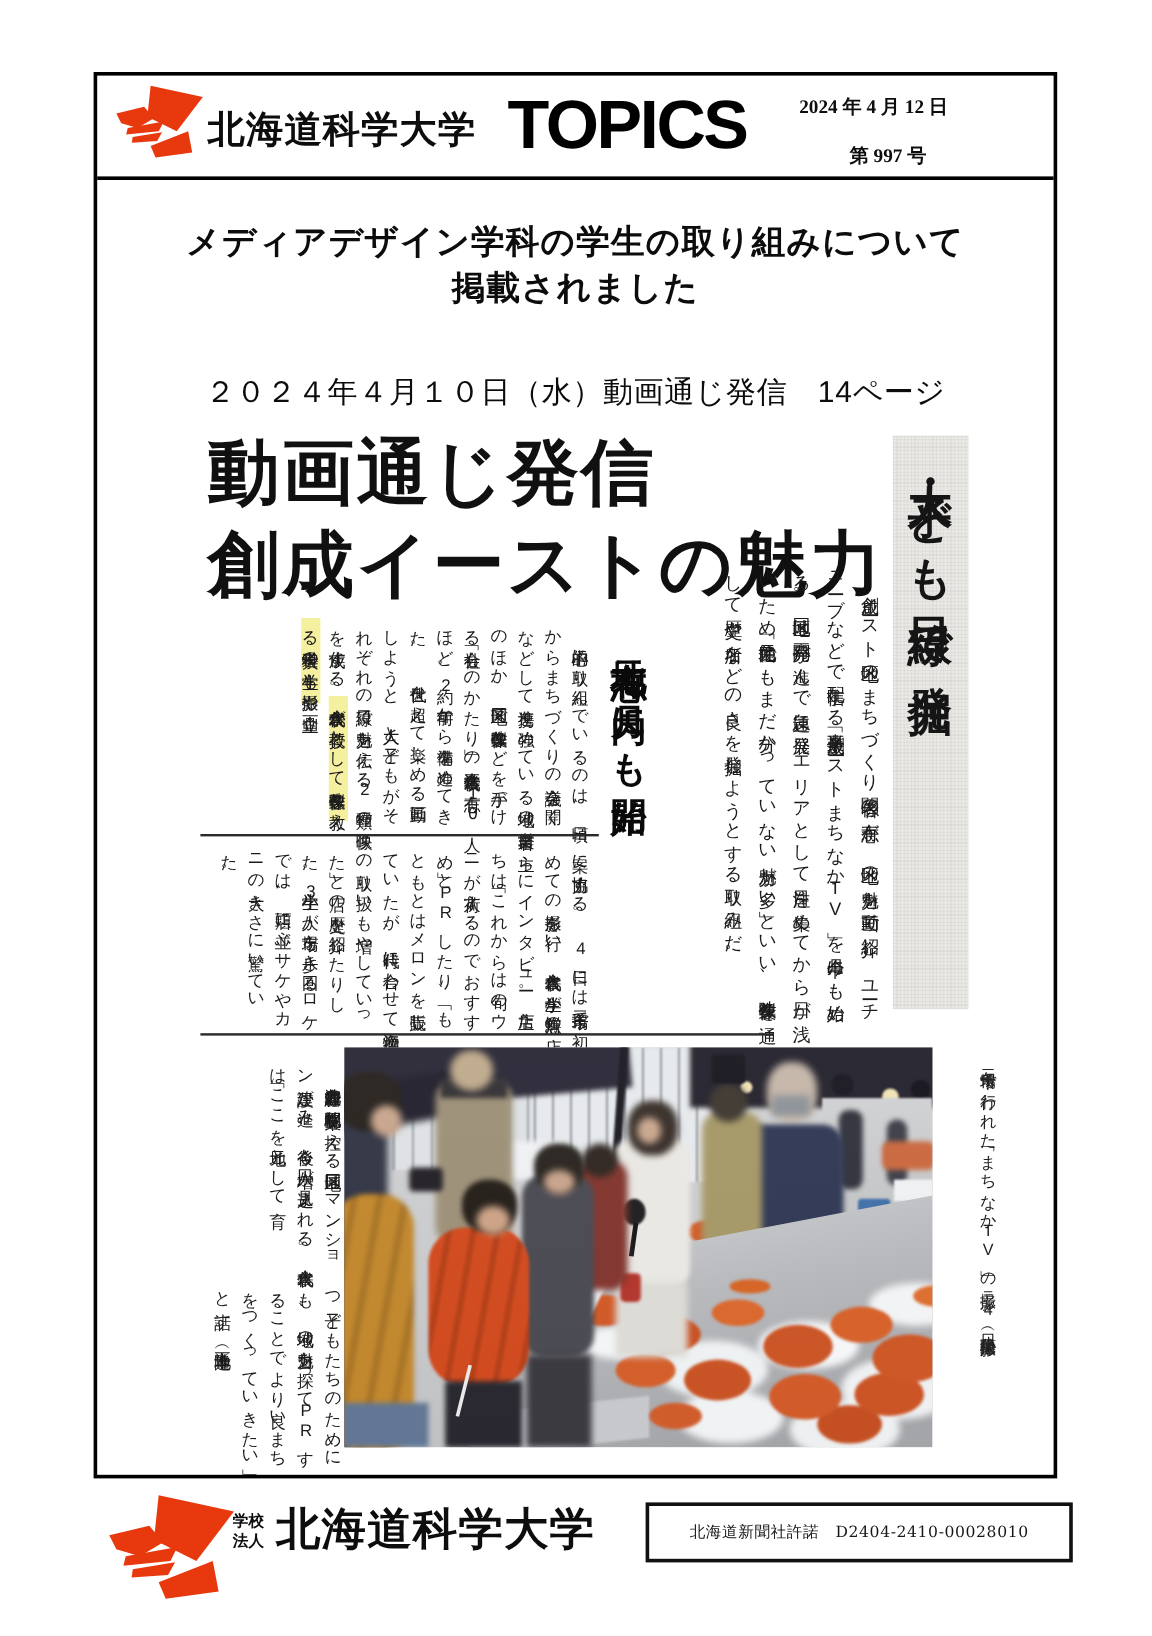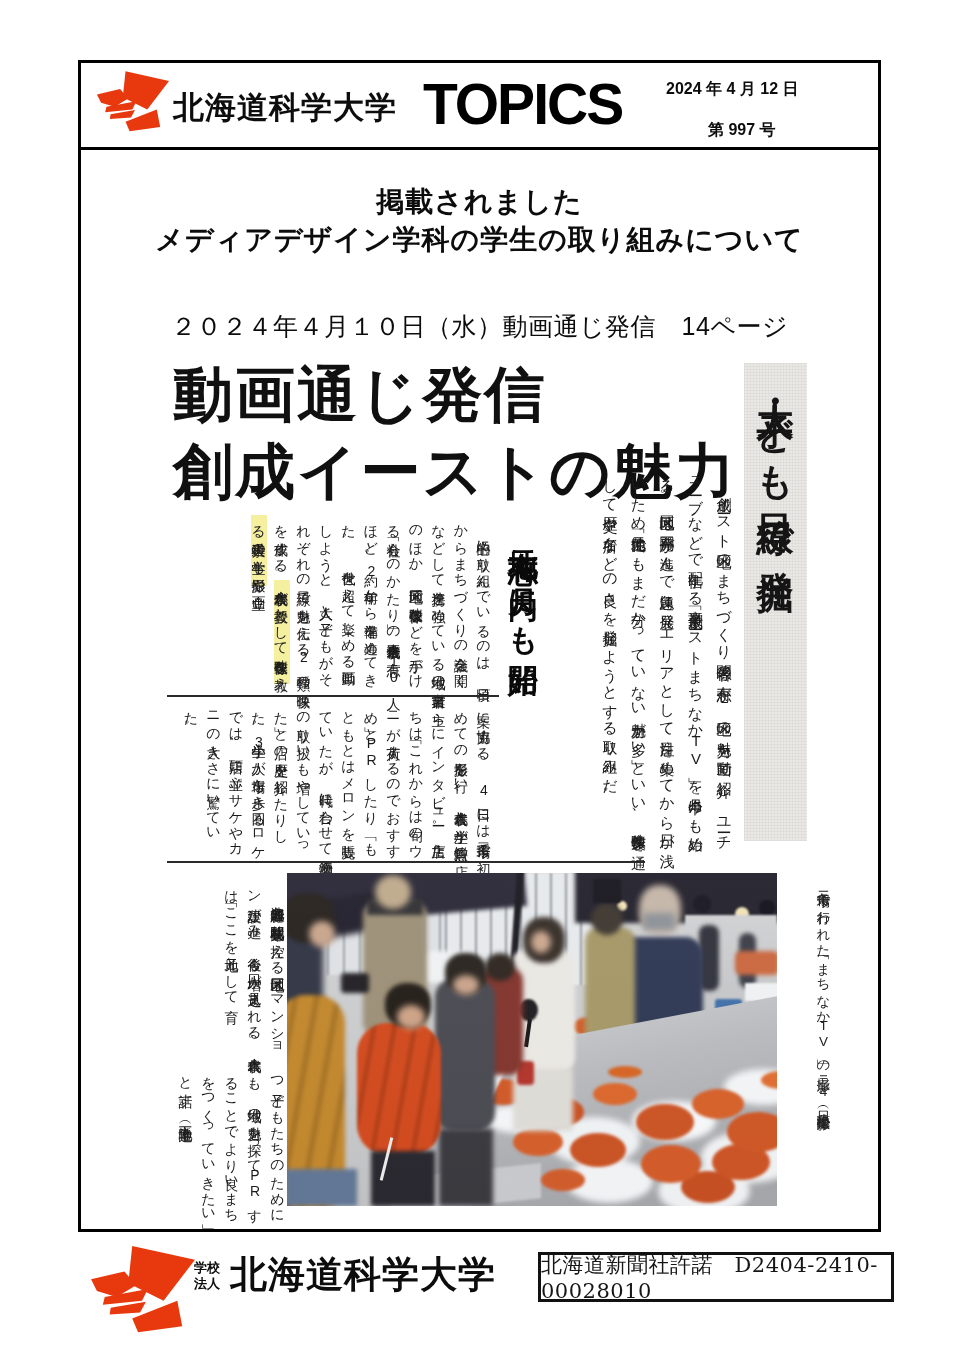--- a/index.html
+++ b/index.html
@@ -5,21 +5,21 @@
   html,body{margin:0;padding:0;background:#ffffff;}
   .page{position:relative;width:960px;height:1363px;background:#ffffff;overflow:hidden;
         font-family:"Liberation Sans",sans-serif;color:#111;}
   
   .frame{position:absolute;left:78px;top:60px;width:797px;height:1166px;border:3px solid #000;background:#fff;}
   
   .masthead{position:absolute;left:0;top:0;right:0;height:84px;border-bottom:3px solid #000;}
   .logo-svg{position:absolute;left:14px;top:7px;width:76px;height:68px;}
   .univ-name{position:absolute;left:92px;top:24px;font-size:31px;font-weight:900;letter-spacing:1px;color:#0d0d0d;font-family:"Liberation Sans",sans-serif;}
   .topics{position:absolute;left:342px;top:8px;font-size:57px;font-weight:900;letter-spacing:-2px;color:#000;font-family:"Liberation Sans",sans-serif;}
-  .issue-block{position:absolute;left:585px;top:16px;width:220px;font-weight:bold;font-size:16px;color:#0d0d0d;}
+  .issue-block{position:absolute;left:585px;top:16px;width:220px;font-weight:bold;font-size:16px;color:#0d0d0d;font-family:Liberation Serif, serif;}
   .issue-block .l2{margin-top:20px;padding-left:42px;}
   
   .notice-title{position:absolute;left:0;top:120px;width:100%;text-align:center;font-size:28px;font-weight:bold;line-height:38px;letter-spacing:1px;color:#0c0c0c;}
   .notice-source{position:absolute;left:0;top:247px;width:100%;text-align:center;font-size:25px;letter-spacing:0.5px;color:#0c0c0c;}
   
   .headline{position:absolute;left:92px;top:293px;font-family:"DejaVu Serif",serif;font-weight:900;font-size:60px;line-height:77px;letter-spacing:2px;color:#101010;}
   .banner{position:absolute;left:663px;top:300px;width:63px;height:478px;background:
       repeating-linear-gradient(0deg,rgba(0,0,0,0.035) 0 1px,transparent 1px 3px),
       repeating-linear-gradient(90deg,rgba(0,0,0,0.03) 0 1px,transparent 1px 3px),#e9e8e4;
       display:flex;justify-content:center;}
@@ -42,21 +42,21 @@
   .photo{position:absolute;left:206px;top:810px;width:490px;height:333px;background:#c9cacc;overflow:hidden;}
   .photo::after{content:"";position:absolute;inset:0;background:linear-gradient(rgba(252,250,246,0.06),rgba(238,236,232,0.03));pointer-events:none;}
   .ph{position:absolute;}
   
   .footer-logo{position:absolute;left:76px;top:1244px;width:134px;height:98px;}
   .corp{position:absolute;left:194px;top:1260px;font-size:13px;font-weight:900;line-height:16px;color:#0d0d0d;}
   .funiv{position:absolute;left:230px;top:1250px;font-size:37px;font-weight:900;letter-spacing:1px;color:#0d0d0d;}
   .tagline{position:absolute;left:194px;top:1294px;font-size:30px;font-weight:800;font-style:italic;color:#e8380d;letter-spacing:0.5px;}
   .license{position:absolute;left:538px;top:1252px;width:350px;height:44px;border:3px solid #111;
       display:flex;align-items:center;justify-content:center;font-family:"DejaVu Serif",serif;
-      font-size:21px;letter-spacing:0.5px;color:#161616;}
+      font-size:13px;letter-spacing:0.5px;color:#161616;}
 </style>
 </head>
 <body>
 
 <div class="page">
   <div class="frame">
 
     <div class="masthead">
       <svg class="logo-svg" viewBox="0 0 110 100">
         <g fill="#e8380d">
@@ -69,22 +69,22 @@
       </svg>
       <div class="univ-name">北海道科学大学</div>
       <div class="topics">TOPICS</div>
       <div class="issue-block">
         <div class="l1">2024 年 4 月 12 日</div>
         <div class="l2">第 997 号</div>
       </div>
     </div>
 
     <div class="notice-title">
+      <div>メディアデザイン学科の学生の取り組みについて</div>
       <div>掲載されました</div>
-      <div>メディアデザイン学科の学生の取り組みについて</div>
     </div>
     <div class="notice-source">２０２４年４月１０日（水）動画通じ発信　14ページ</div>
 
     <div class="headline">
       <div>動画通じ発信</div>
       <div>創成イーストの魅力</div>
     </div>
 
     <div class="banner">
       <span>大人・子ども目線で発掘</span>

